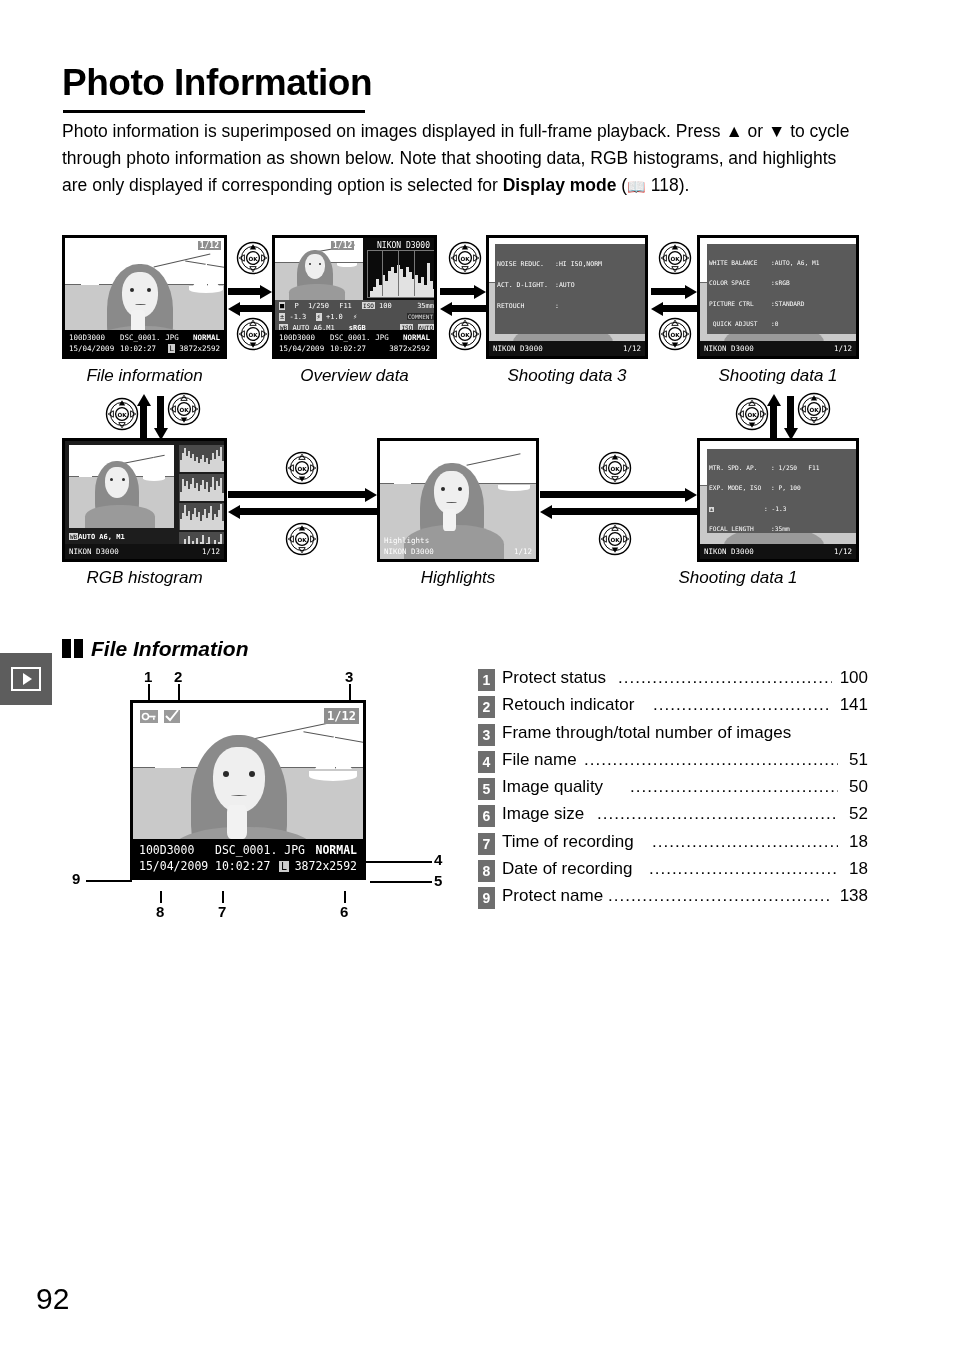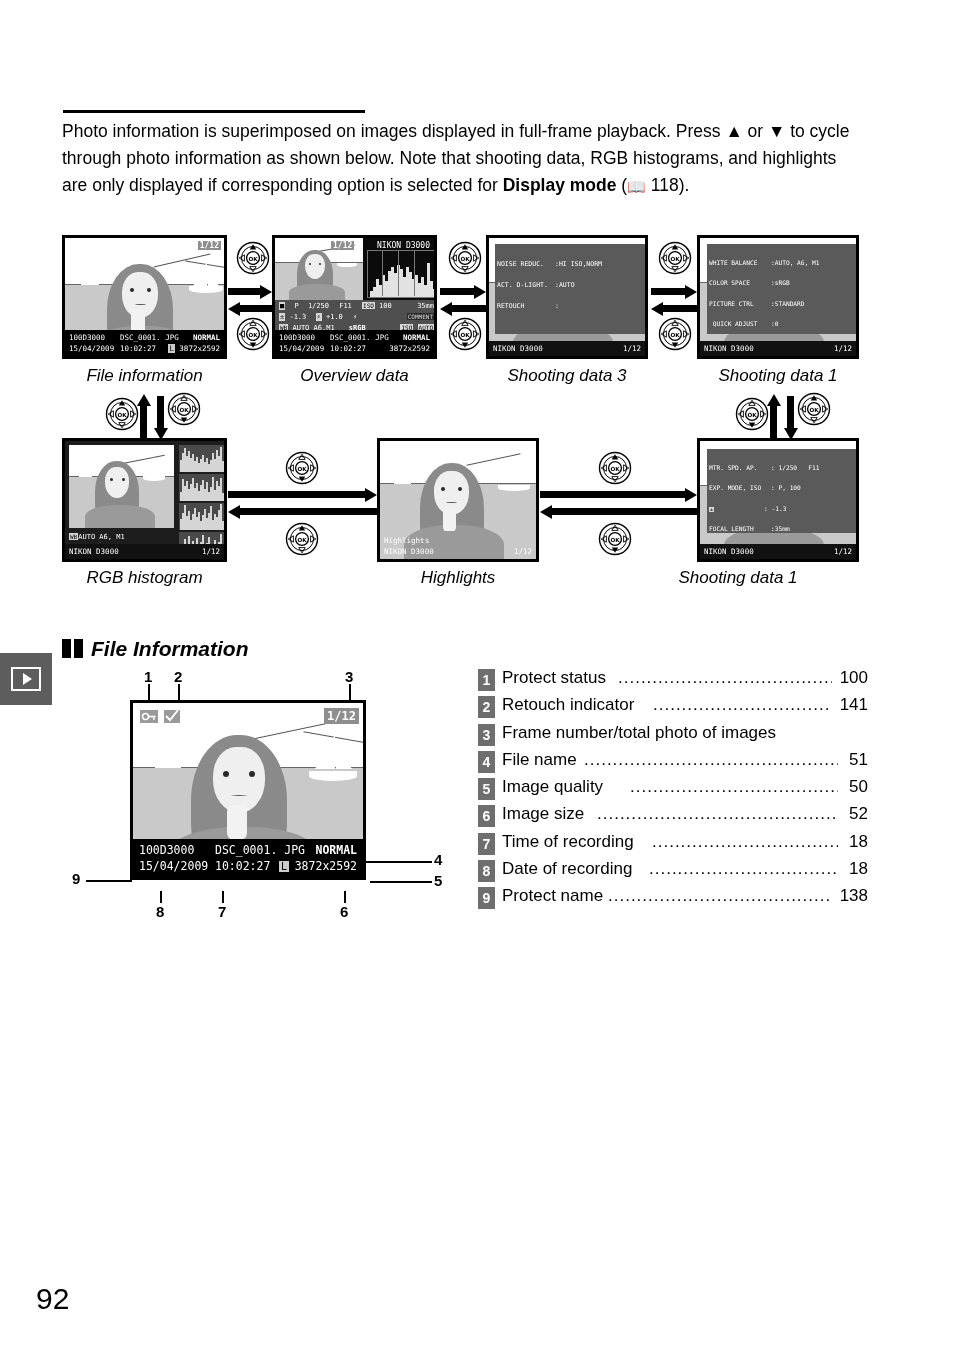--- a/index.html
+++ b/index.html
@@ -103,20 +103,21 @@
   .lpage{position:absolute;right:0;top:0;}
   .ldots{position:absolute;top:0;overflow:hidden;white-space:nowrap;color:#000;letter-spacing:1px;}
 
   .pagenum{position:absolute;left:36px;top:1282px;font-size:30px;}
 </style>
 </head>
 <body>
 
 <div class="page">
 
+  <div class="page-title">Photo Information</div>
   <div class="title-rule"></div>
 
   <div class="intro">
     <span>Photo information is superimposed on images displayed in full-frame playback. Press ▲ or ▼ to cycle through photo information as shown below.  Note that shooting data, RGB histograms, and highlights are only displayed if corresponding option is selected for </span><b>Display mode</b><span> (</span><span class="bookicon">📖</span> <span>118</span><span>).</span>
   </div>
 
   <div class="flow">
 
     <div class="screen" style="left:62px;top:2px;width:165px;height:124px;">
       <div class="illus">
@@ -399,21 +400,21 @@
           <div class="bar" style="left:31px;width:2px;height:9px;"></div>
         <div class="bar" style="left:33px;width:2px;height:15px;"></div>
           <div class="bar" style="left:35px;width:2px;height:19px;"></div>
         <div class="bar" style="left:37px;width:2px;height:11px;"></div>
           <div class="bar" style="left:39px;width:2px;height:17px;"></div>
         <div class="bar" style="left:41px;width:2px;height:25px;"></div>
           <div class="bar" style="left:43px;width:2px;height:10px;"></div>
       </div>
 
       <div style="position:absolute;left:4px;top:92px;color:#fff;font-size:7px;font-family:'DejaVu Sans Mono',monospace;">
-        <span class="chipbox" style="font-size:6px;">WB</span><span style="font-weight:normal;">AUTO A6, M1</span>
+        <span class="chipbox" style="font-size:6px;">WB</span><span style="font-weight:bold;">AUTO A6, M1</span>
       </div>
       <div class="botbar" style="height:15px;font-size:7.5px;">
         <span style="position:absolute;left:4px;top:3px;">NIKON D3000</span>
         <span style="position:absolute;right:4px;top:3px;">1/12</span>
       </div>
     </div>
 
     <div class="screen" style="left:377px;top:205px;width:162px;height:124px;">
       <div class="illus">
         <div class="sky"></div>
@@ -782,21 +783,21 @@
       <div class="lpage">100</div>
     </div>
     <div class="lrow">
       <div class="lnum">2</div>
       <div class="ltext">Retouch indicator</div>
       <div class="ldots" style="left:175px;right:36px;">................................................................</div>
       <div class="lpage">141</div>
     </div>
     <div class="lrow">
       <div class="lnum">3</div>
-      <div class="ltext">Frame number/total photo of images</div>
+      <div class="ltext">Frame through/total number of images</div>
       <div class="lpage"></div>
     </div>
     <div class="lrow">
       <div class="lnum">4</div>
       <div class="ltext">File name</div>
       <div class="ldots" style="left:106px;right:30px;">................................................................</div>
       <div class="lpage">51</div>
     </div>
     <div class="lrow">
       <div class="lnum">5</div>

